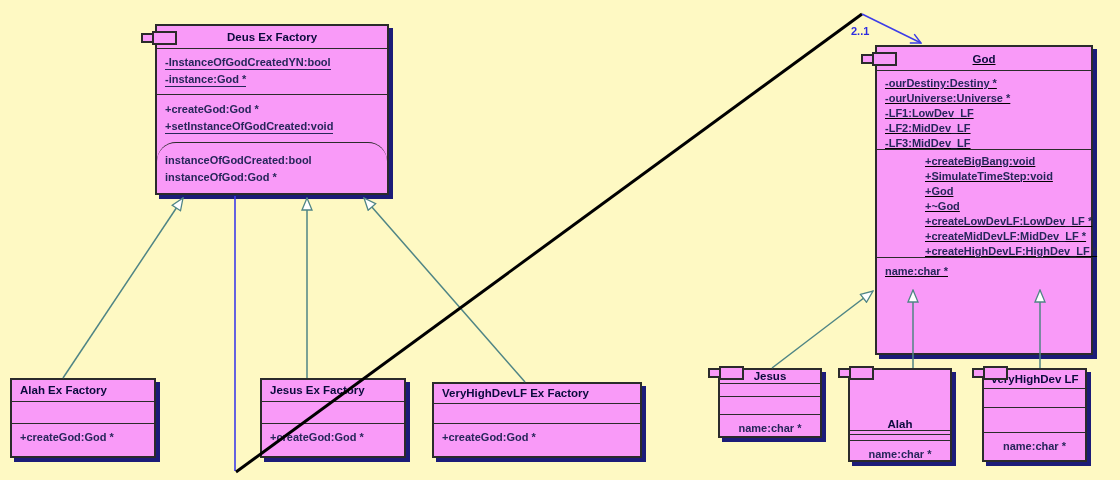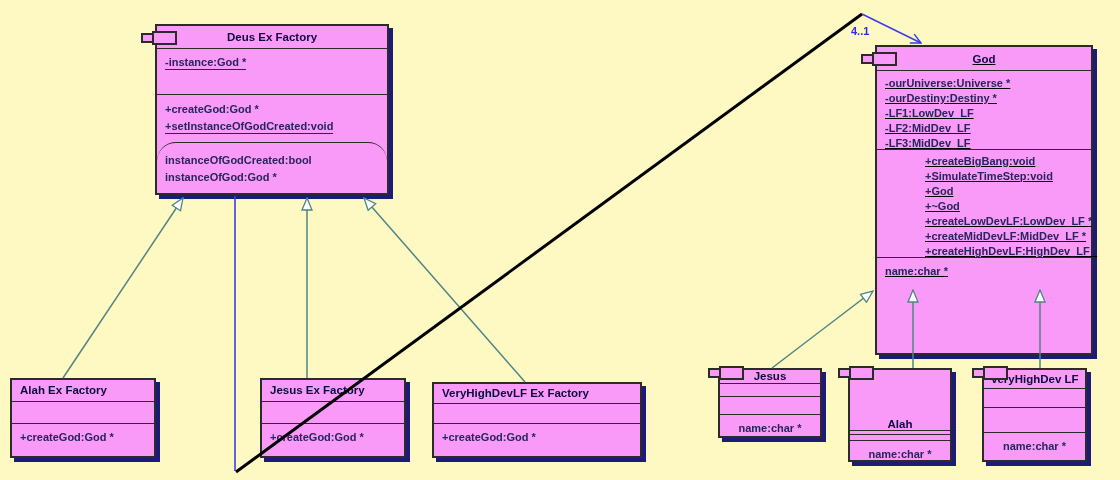--- a/index.html
+++ b/index.html
@@ -49,41 +49,42 @@
 
 <div id="canvas">
 
   <div class="cls deus" style="left:155px; top:24px; width:234px; height:171px;">
     <div class="cicon" style="left:-16px; top:5px;">
       <span class="pa"></span>
         <span class="pb"></span>
     </div>
     <div class="ttl" style="height:23px;">Deus Ex Factory</div>
     <div class="comp a" style="height:47px;">
+      <div class="row"><span class="u">-InstanceOfGodCreatedYN:bool</span></div>
       <div class="row"><span class="u">-instance:God *</span></div>
     </div>
     <div class="comp m" style="height:49px;">
       <div class="row"><span>+createGod:God *</span></div>
       <div class="row"><span class="u">+setInstanceOfGodCreated:void</span></div>
     </div>
     <div class="comp x" style="height:52px;border-radius:19px;">
       <div class="row"><span>instanceOfGodCreated:bool</span></div>
       <div class="row"><span>instanceOfGod:God *</span></div>
     </div>
   </div>
 
   <div class="cls god" style="left:875px; top:45px; width:218px; height:310px;text-decoration:underline;">
     <div class="cicon" style="left:-16px; top:5px;">
       <span class="pa"></span>
         <span class="pb"></span>
     </div>
     <div class="ttl" style="height:23px;">God</div>
     <div class="comp a" style="height:79px;">
+      <div class="row"><span>-ourDestiny:Destiny *</span></div>
       <div class="row"><span>-ourUniverse:Universe *</span></div>
-      <div class="row"><span>-ourDestiny:Destiny *</span></div>
       <div class="row"><span>-LF1:LowDev_LF</span></div>
       <div class="row"><span>-LF2:MidDev_LF</span></div>
       <div class="row"><span>-LF3:MidDev_LF</span></div>
     </div>
     <div class="comp m" style="height:108px;">
       <div class="row"><span>+createBigBang:void</span></div>
       <div class="row"><span>+SimulateTimeStep:void</span></div>
       <div class="row"><span>+God</span></div>
       <div class="row"><span>+~God</span></div>
       <div class="row"><span>+createLowDevLF:LowDev_LF *</span></div>
@@ -151,21 +152,21 @@
         <span class="pb"></span>
     </div>
     <div class="ttl" style="height:19px;">VeryHighDev LF</div>
     <div class="comp" style="height:20px;"></div>
     <div class="comp" style="height:26px;"></div>
     <div class="comp x" style="height:29px;">
       <div class="row center"><span>name:char *</span></div>
     </div>
   </div>
 
-  <div class="mult" style="left:851px; top:25px;">4..1</div>
+  <div class="mult" style="left:851px; top:25px;">2..1</div>
 
   <svg class="connectors" viewBox="0 0 1120 480" xmlns="http://www.w3.org/2000/svg">
     <defs>
       <marker id="tri" viewBox="0 0 14 12" refX="13" refY="6" markerWidth="14" markerHeight="12" markerUnits="userSpaceOnUse" orient="auto">
         <path d="M1,1 L13,6 L1,11 Z" fill="#ffffff" stroke="#4f8585" stroke-width="1.3"></path>
       </marker>
       <marker id="vopen" viewBox="0 0 12 12" refX="11" refY="6" markerWidth="12" markerHeight="12" markerUnits="userSpaceOnUse" orient="auto">
         <path d="M1,1 L11,6 L1,11" fill="none" stroke="#3d3de8" stroke-width="1.5"></path>
       </marker>
     </defs>

